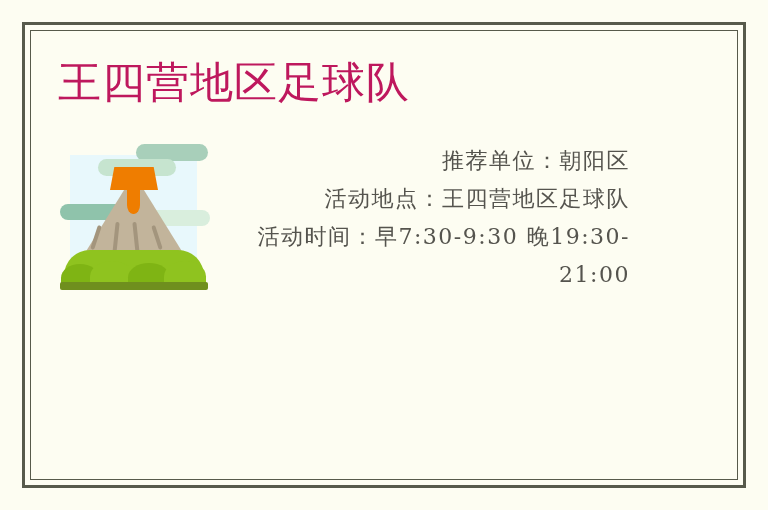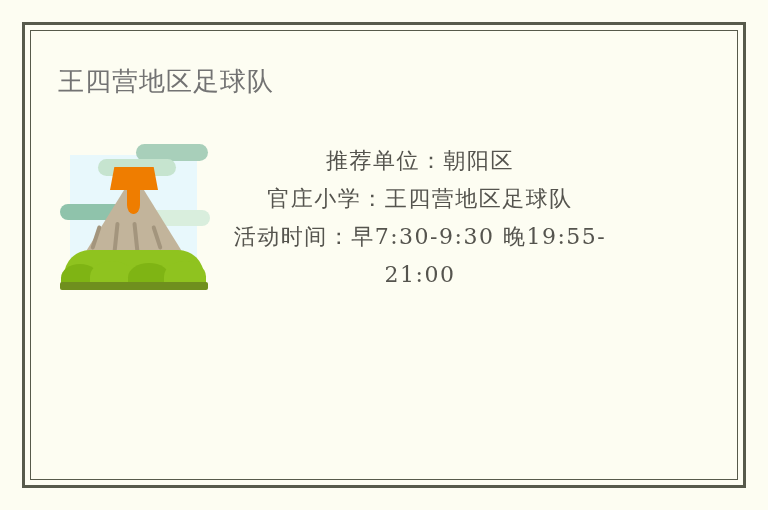--- a/index.html
+++ b/index.html
@@ -51,25 +51,25 @@
     top: 30px;
     width: 708px;
     height: 450px;
     box-sizing: border-box;
   }
 
   .title {
     position: absolute;
     left: 28px;
     top: 30px;
-    font-size: 26px;
+    font-size: 43px;
     line-height: 46px;
     letter-spacing: 1px;
-    color: #737373;
-    font-family: Liberation Mono, monospace;
+    color: #be185d;
+    font-family: Liberation Serif, serif;
     font-weight: 400;
     white-space: nowrap;
   }
 
   
   .illustration {
     position: absolute;
     left: 28px;
     top: 112px;
     width: 152px;
@@ -153,21 +153,21 @@
     background: #6f8f1e;
     border-radius: 2px;
   }
 
   
   .info {
     position: absolute;
     left: 180px;
     top: 112px;
     width: 420px;
-    text-align: center;
+    text-align: right;
     color: #55544e;
     font-family: "DejaVu Serif", "Liberation Serif", serif;
     font-size: 22px;
     line-height: 38px;
     letter-spacing: 1.5px;
   }
   .info-line {
     display: block;
   }
 </style>
@@ -199,18 +199,18 @@
       <div class="bush bush-back"></div>
       <div class="bush bush-f1"></div>
       <div class="bush bush-f2"></div>
       <div class="bush bush-f3"></div>
       <div class="bush bush-f4"></div>
       <div class="ground"></div>
     </div>
 
     <div class="info">
       <span class="info-line">推荐单位：朝阳区</span>
-      <span class="info-line">官庄小学：王四营地区足球队</span>
-      <span class="info-line">活动时间：早7:30-9:30 晚19:55-21:00</span>
+      <span class="info-line">活动地点：王四营地区足球队</span>
+      <span class="info-line">活动时间：早7:30-9:30 晚19:30-21:00</span>
     </div>
 
   </div>
 </div>
 
 </body></html>

